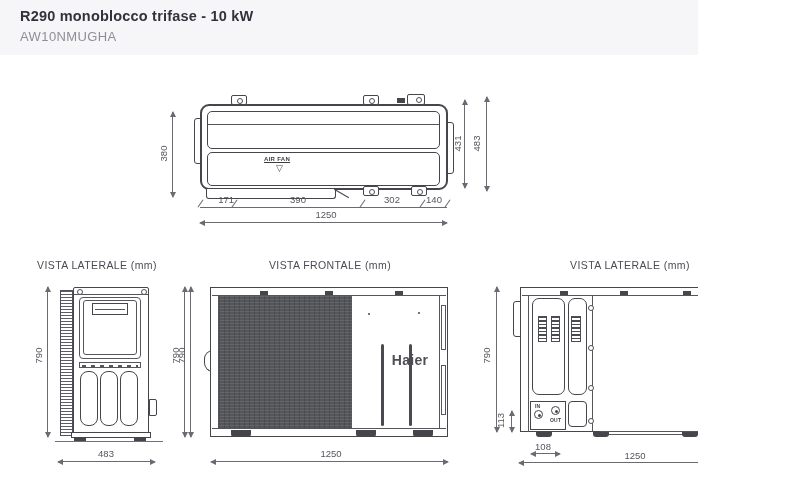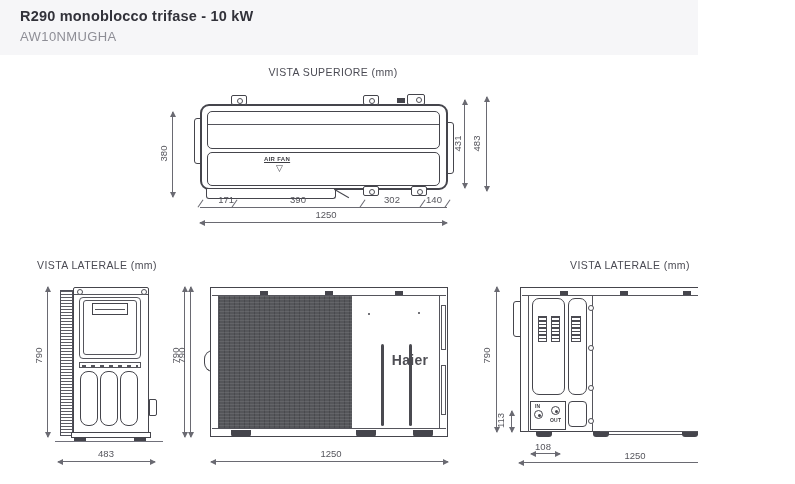--- a/index.html
+++ b/index.html
@@ -41,21 +41,20 @@
 </style>
 </head>
 <body>
 
 <div class="canvas">
 
   <div class="hdrstrip"></div>
   <div class="title">R290 monoblocco trifase - 10 kW</div>
   <div class="model">AW10NMUGHA</div>
 
-  <div class="vtitle" style="left:213px;top:66px;width:240px;">VISTA SUPERIORE (mm)</div>
 
   <div class="ln" style="left:194px;top:118px;width:8px;height:46px;border-radius:3px 0 0 3px;"></div>
   <div class="ln" style="left:446px;top:122px;width:8px;height:52px;border-radius:0 3px 3px 0;"></div>
 
   <div class="ln" style="left:200px;top:104px;width:248px;height:86px;border-width:2px;border-radius:9px;"></div>
   <div class="ln" style="left:207px;top:111px;width:233px;height:38px;border-radius:5px;">
     <div class="hline" style="left:0;right:0;top:12px;"></div>
   </div>
   <div class="ln" style="left:207px;top:152px;width:233px;height:34px;border-radius:5px;"></div>
   <div class="fanlabel" style="left:264px;top:156px;">AIR FAN</div>
@@ -125,20 +124,21 @@
   <div class="solid" style="left:134px;top:438px;width:12px;height:3px;"></div>
   <div class="hline" style="left:55px;top:441px;width:108px;border-color:#70707a;"></div>
 
   <div class="dimv" style="left:47px;top:287px;height:150px;"></div>
   <div class="dlabel rot" style="left:23px;top:350px;">790</div>
   <div class="dimv" style="left:184px;top:287px;height:150px;"></div>
   <div class="dlabel rot" style="left:160px;top:350px;">790</div>
   <div class="dimh" style="left:58px;top:461px;width:97px;"></div>
   <div class="dlabel" style="left:89px;top:448px;">483</div>
 
+  <div class="vtitle" style="left:250px;top:259px;width:160px;">VISTA FRONTALE (mm)</div>
 
   <div class="ln" style="left:204px;top:350px;width:9px;height:22px;border-radius:10px 0 0 10px;"></div>
   <div class="ln" style="left:210px;top:287px;width:238px;height:150px;"></div>
   <div class="hline" style="left:212px;top:295px;width:234px;"></div>
   <div class="solid" style="left:260px;top:291px;width:8px;height:4px;"></div>
   <div class="solid" style="left:325px;top:291px;width:8px;height:4px;"></div>
   <div class="solid" style="left:395px;top:291px;width:8px;height:4px;"></div>
   <div class="vline" style="left:218px;top:296px;height:132px;"></div>
   <div class="grille" style="left:219px;top:296px;width:133px;height:132px;"></div>
   <div class="vline" style="left:439px;top:296px;height:132px;"></div>

